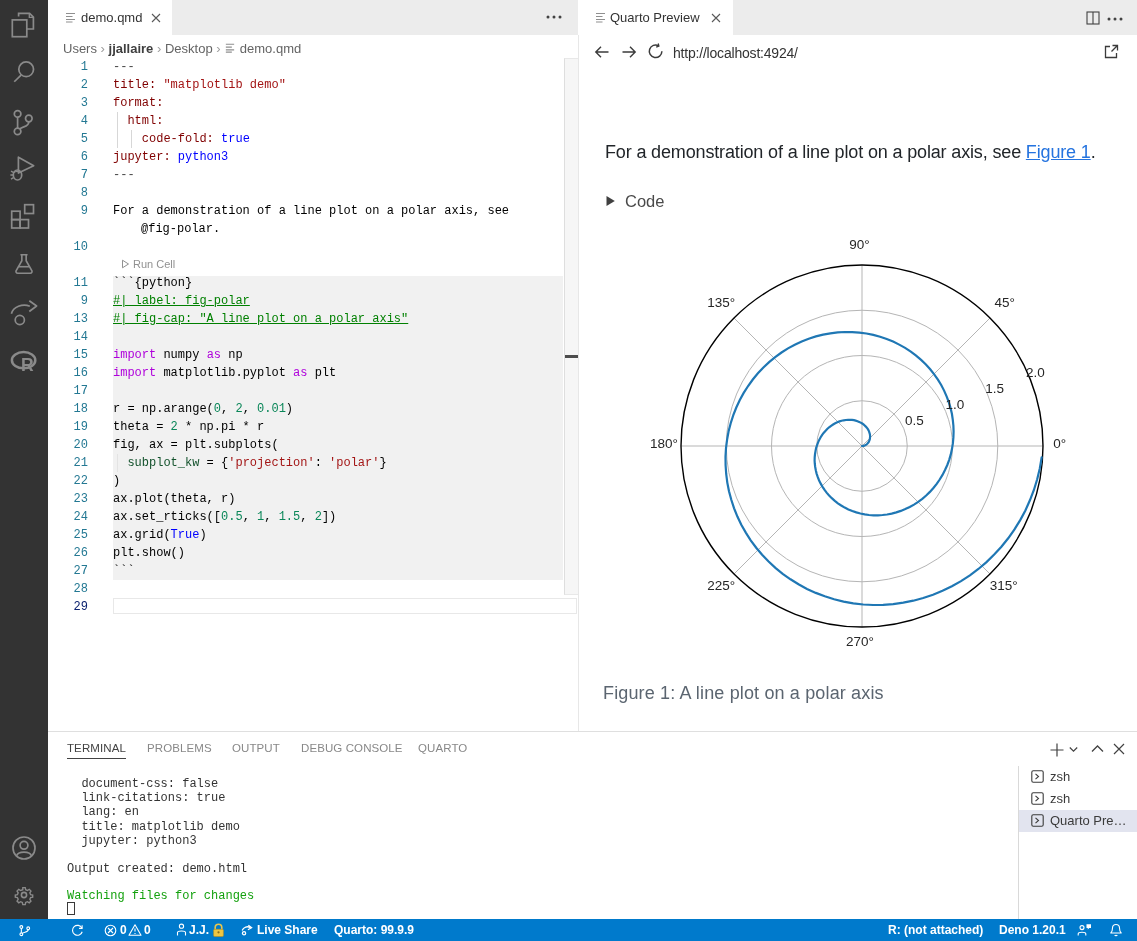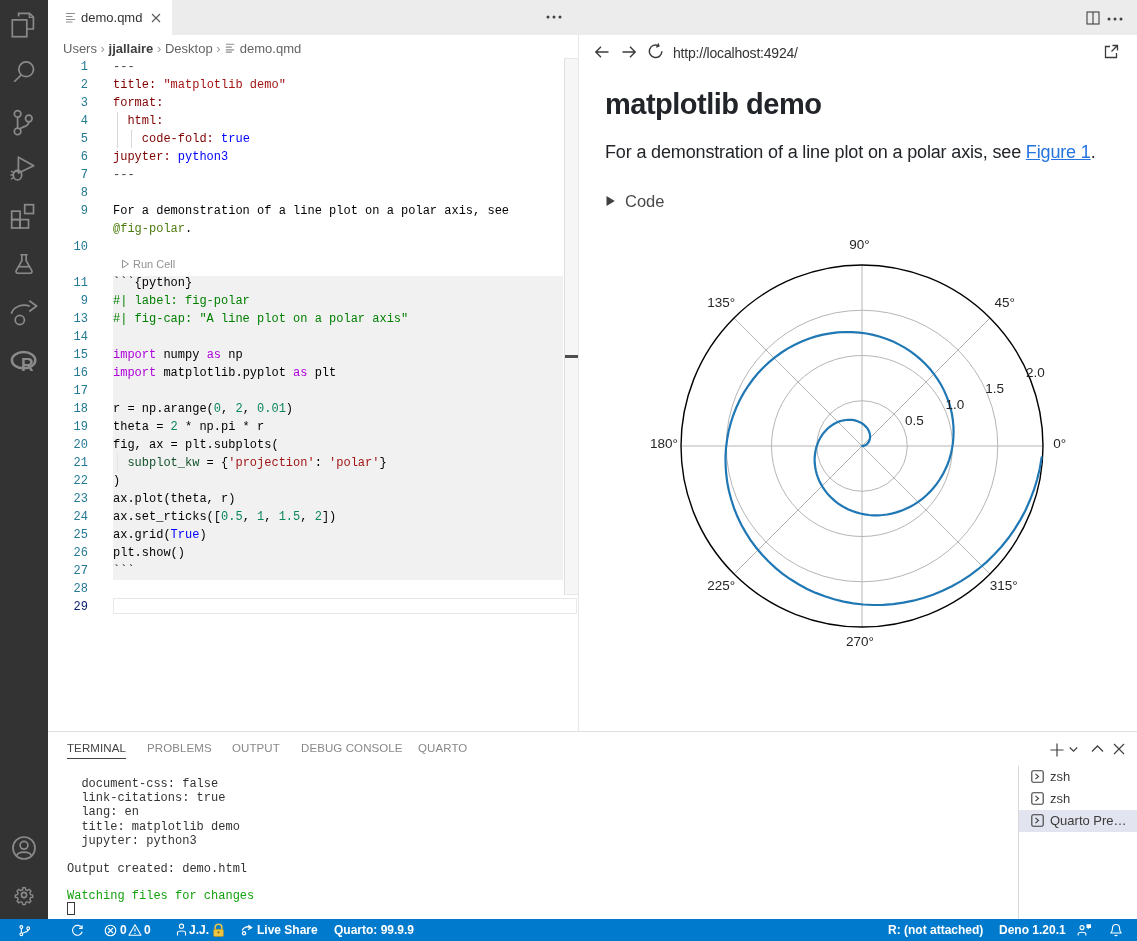--- a/index.html
+++ b/index.html
@@ -10,22 +10,22 @@
   #activitybar { left:0; top:0; width:48px; height:919px; background:#333333; }
   #activitybar svg { position:absolute; left:12px; }
   
   #g1tabs { left:48px; top:0; width:530px; height:35px; background:#ececec; }
   #g1tab { position:absolute; left:0; top:0; width:124px; height:35px; background:#ffffff; }
   .tabtxt { position:absolute; top:10px; font-size:13px; color:#333333; white-space:nowrap; }
   .crumbs { left:111px; top:39px; height:16px; font-size:13px; color:#646464; white-space:nowrap; }
   .ln { position:absolute; width:30px; text-align:right; font-family:"Liberation Mono", monospace; font-size:12px; line-height:18px; color:#237893; }
   .cl { position:absolute; left:65px; font-family:"Liberation Mono", monospace; font-size:12px; line-height:18px; color:#000000; white-space:pre; }
   .yk { color:#800000; } .str { color:#a31515; } .kwb { color:#0000ff; }
-  .grn { color:#008000; } .num { color:#098658; } .kwp { color:#af00db; }
-  .prm { color:#14532d; } .mag { color:#4d7c0f; } .gry { color:#464646; }
+  .grn { color:#008000;text-decoration:underline; } .num { color:#098658; } .kwp { color:#af00db; }
+  .prm { color:#14532d; } .mag { color:#000000;margin-left:28px; } .gry { color:#464646; }
   
   #g2tabs { left:578px; top:0; width:559px; height:35px; background:#ececec; }
   #g2tab { position:absolute; left:0; top:0; width:155px; height:35px; background:#ffffff; }
   .wv { color:#212529; }
   
   #panel { left:48px; top:731px; width:1089px; height:188px; background:#fff; border-top:1px solid #dfdfdf; }
   .ptab { position:absolute; top:10px; font-size:11.5px; letter-spacing:0.1px; color:#888888; white-space:nowrap; }
   .tline { position:absolute; left:19px; font-family:"Liberation Mono", monospace; font-size:12px; line-height:14px; color:#333333; white-space:pre; }
   
   #statusbar { left:0; top:919px; width:1137px; height:22px; background:#007acc; }
@@ -163,20 +163,29 @@
 <div class="cl" style="top:419px">  <span class="prm">subplot_kw</span> = {<span class="str">'projection'</span>: <span class="str">'polar'</span>}</div>
 <div class="cl" style="top:437px">)</div>
 <div class="cl" style="top:455px">ax.plot(theta, r)</div>
 <div class="cl" style="top:473px">ax.set_rticks([<span class="num">0.5</span>, <span class="num">1</span>, <span class="num">1.5</span>, <span class="num">2</span>])</div>
 <div class="cl" style="top:491px">ax.grid(<span class="kwb">True</span>)</div>
 <div class="cl" style="top:509px">plt.show()</div>
 <div class="cl" style="top:527px">```</div>
 </div>
 <div class="abs" style="left:578px; top:35px; width:1px; height:696px; background:#e7e7e7; z-index:10;"></div>
 <div id="g2tabs" class="abs">
+  <div id="g2tab">
+    <svg style="position:absolute;left:16px;top:11px" width="13" height="13" viewBox="0 0 13 13" stroke="#8f8f8f" stroke-width="1.2">
+      <path d="M2 2.5 H11 M2 5.5 H8.5 M2 8.5 H11 M2 11 H8.5"></path>
+    </svg>
+    <span class="tabtxt" style="left:32px;">Quarto Preview</span>
+    <svg style="position:absolute;left:133px;top:13px" width="10" height="10" viewBox="0 0 10 10" stroke="#595959" stroke-width="1.1">
+      <path d="M1 1 L9 9 M9 1 L1 9"></path>
+    </svg>
+  </div>
   <svg style="position:absolute;left:508px;top:11px" width="14" height="14" viewBox="0 0 14 14" fill="none" stroke="#424242" stroke-width="1.1">
     <rect x="1" y="1" width="12" height="12"></rect>
       <path d="M7 1 V13"></path>
   </svg>
   <svg style="position:absolute;left:528px;top:16px" width="18" height="6" viewBox="0 0 18 6" fill="#424242">
     <circle cx="3" cy="3" r="1.5"></circle>
       <circle cx="9" cy="3" r="1.5"></circle>
       <circle cx="15" cy="3" r="1.5"></circle>
   </svg>
 </div>
@@ -189,21 +198,20 @@
     </svg>
 <svg class="abs" style="left:69px; top:8px;" width="17" height="17" viewBox="0 0 17 17" fill="none" stroke="#3b3b3b" stroke-width="1.5">
  <path d="M11.6 2.7 A6.3 6.3 0 1 0 14.9 8.3"></path>
       <path d="M11.2 0.5 L11.9 3.2 L9.2 4.2" stroke-width="1.3"></path>
     </svg>
 <div class="abs" style="left:95px; top:10px; font-size:14px; letter-spacing:-0.2px; color:#333; white-space:nowrap;">http://localhost:4924/</div>
 <svg class="abs" style="left:525px; top:8px;" width="17" height="17" viewBox="0 0 17 17" fill="none" stroke="#3b3b3b" stroke-width="1.3">
  <path d="M7 3.5 H2.5 V14.5 H13.5 V10"></path>
       <path d="M9.5 2.5 H14.5 V7.5 M14.2 2.8 L8.5 8.5"></path>
     </svg>
-<div class="abs wv" style="left:27px; top:53px; font-size:29px; font-weight:700; letter-spacing:-0.5px;">matplotlib demo</div>
 <div class="abs wv" style="left:27px; top:107px; font-size:18px; letter-spacing:-0.15px;">For a demonstration of a line plot on a polar axis, see <a style="color:#2473df; text-decoration:underline;">Figure 1</a>.</div>
 <div class="abs" style="left:27px; top:157px; font-size:16.5px; color:#4a4a4a;"><svg width="11" height="12" viewBox="0 0 11 12" fill="#404040" style="margin-right:9px">
         <path d="M1.5 1 L9.8 6 L1.5 11 Z"></path>
       </svg>Code</div>
 <svg class="abs" style="left:0px; top:190px;" width="559" height="450" viewBox="0 0 559 450">
 <line x1="284" y1="221" x2="465.0" y2="221.0" stroke="#b5b5b5" stroke-width="1"></line>
 <line x1="284" y1="221" x2="412.0" y2="93.0" stroke="#b5b5b5" stroke-width="1"></line>
 <line x1="284" y1="221" x2="284.0" y2="40.0" stroke="#b5b5b5" stroke-width="1"></line>
 <line x1="284" y1="221" x2="156.0" y2="93.0" stroke="#b5b5b5" stroke-width="1"></line>
 <line x1="284" y1="221" x2="103.0" y2="221.0" stroke="#b5b5b5" stroke-width="1"></line>
@@ -221,20 +229,21 @@
 <text x="143.3" y="81.5" font-family="Liberation Sans" font-size="13.5" fill="#262626" text-anchor="middle">135°</text>
 <text x="85.9" y="222.5" font-family="Liberation Sans" font-size="13.5" fill="#262626" text-anchor="middle">180°</text>
 <text x="143.3" y="365.0" font-family="Liberation Sans" font-size="13.5" fill="#262626" text-anchor="middle">225°</text>
 <text x="282" y="420.9" font-family="Liberation Sans" font-size="13.5" fill="#262626" text-anchor="middle">270°</text>
 <text x="425.6" y="365.0" font-family="Liberation Sans" font-size="13.5" fill="#262626" text-anchor="middle">315°</text>
 <text x="336.5" y="199.5" font-family="Liberation Sans" font-size="13.5" fill="#262626" text-anchor="middle">0.5</text>
 <text x="377" y="183.8" font-family="Liberation Sans" font-size="13.5" fill="#262626" text-anchor="middle">1.0</text>
 <text x="416.7" y="167.5" font-family="Liberation Sans" font-size="13.5" fill="#262626" text-anchor="middle">1.5</text>
 <text x="457.3" y="151.7" font-family="Liberation Sans" font-size="13.5" fill="#262626" text-anchor="middle">2.0</text>
 </svg>
+<div class="abs" style="left:25px; top:648px; font-size:18px; letter-spacing:0.15px; color:#5b6570;">Figure 1: A line plot on a polar axis</div>
 </div>
 <div id="panel" class="abs">
 <div class="ptab" style="left:19px; color:#424242; border-bottom:1px solid #424242; padding-bottom:4px;">TERMINAL</div>
 <div class="ptab" style="left:99px;text-align:right;">PROBLEMS</div>
 <div class="ptab" style="left:184px;">OUTPUT</div>
 <div class="ptab" style="left:253px;">DEBUG CONSOLE</div>
 <div class="ptab" style="left:370px;">QUARTO</div>
 <div class="tline" style="top:45px;">  document-css: false</div>
 <div class="tline" style="top:59px;">  link-citations: true</div>
 <div class="tline" style="top:73px;">  lang: en</div>

